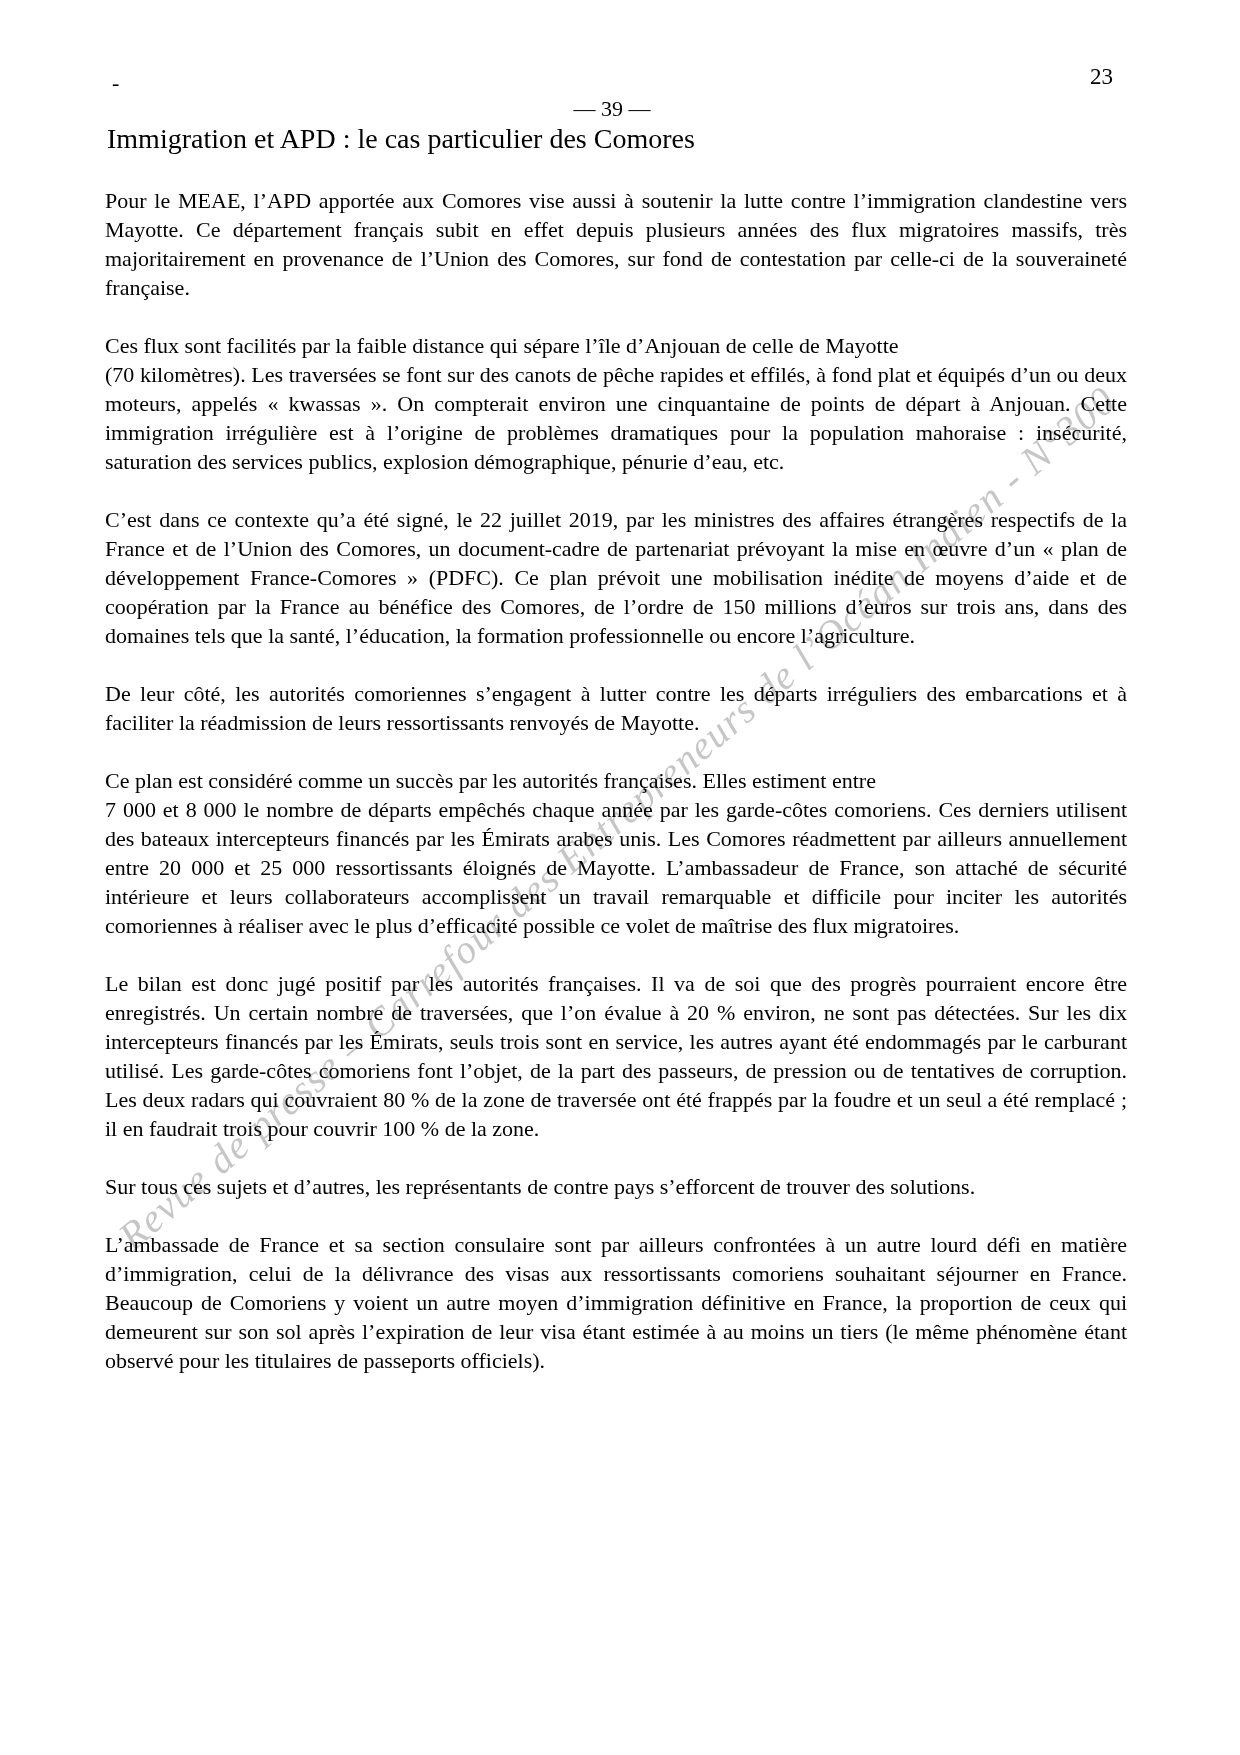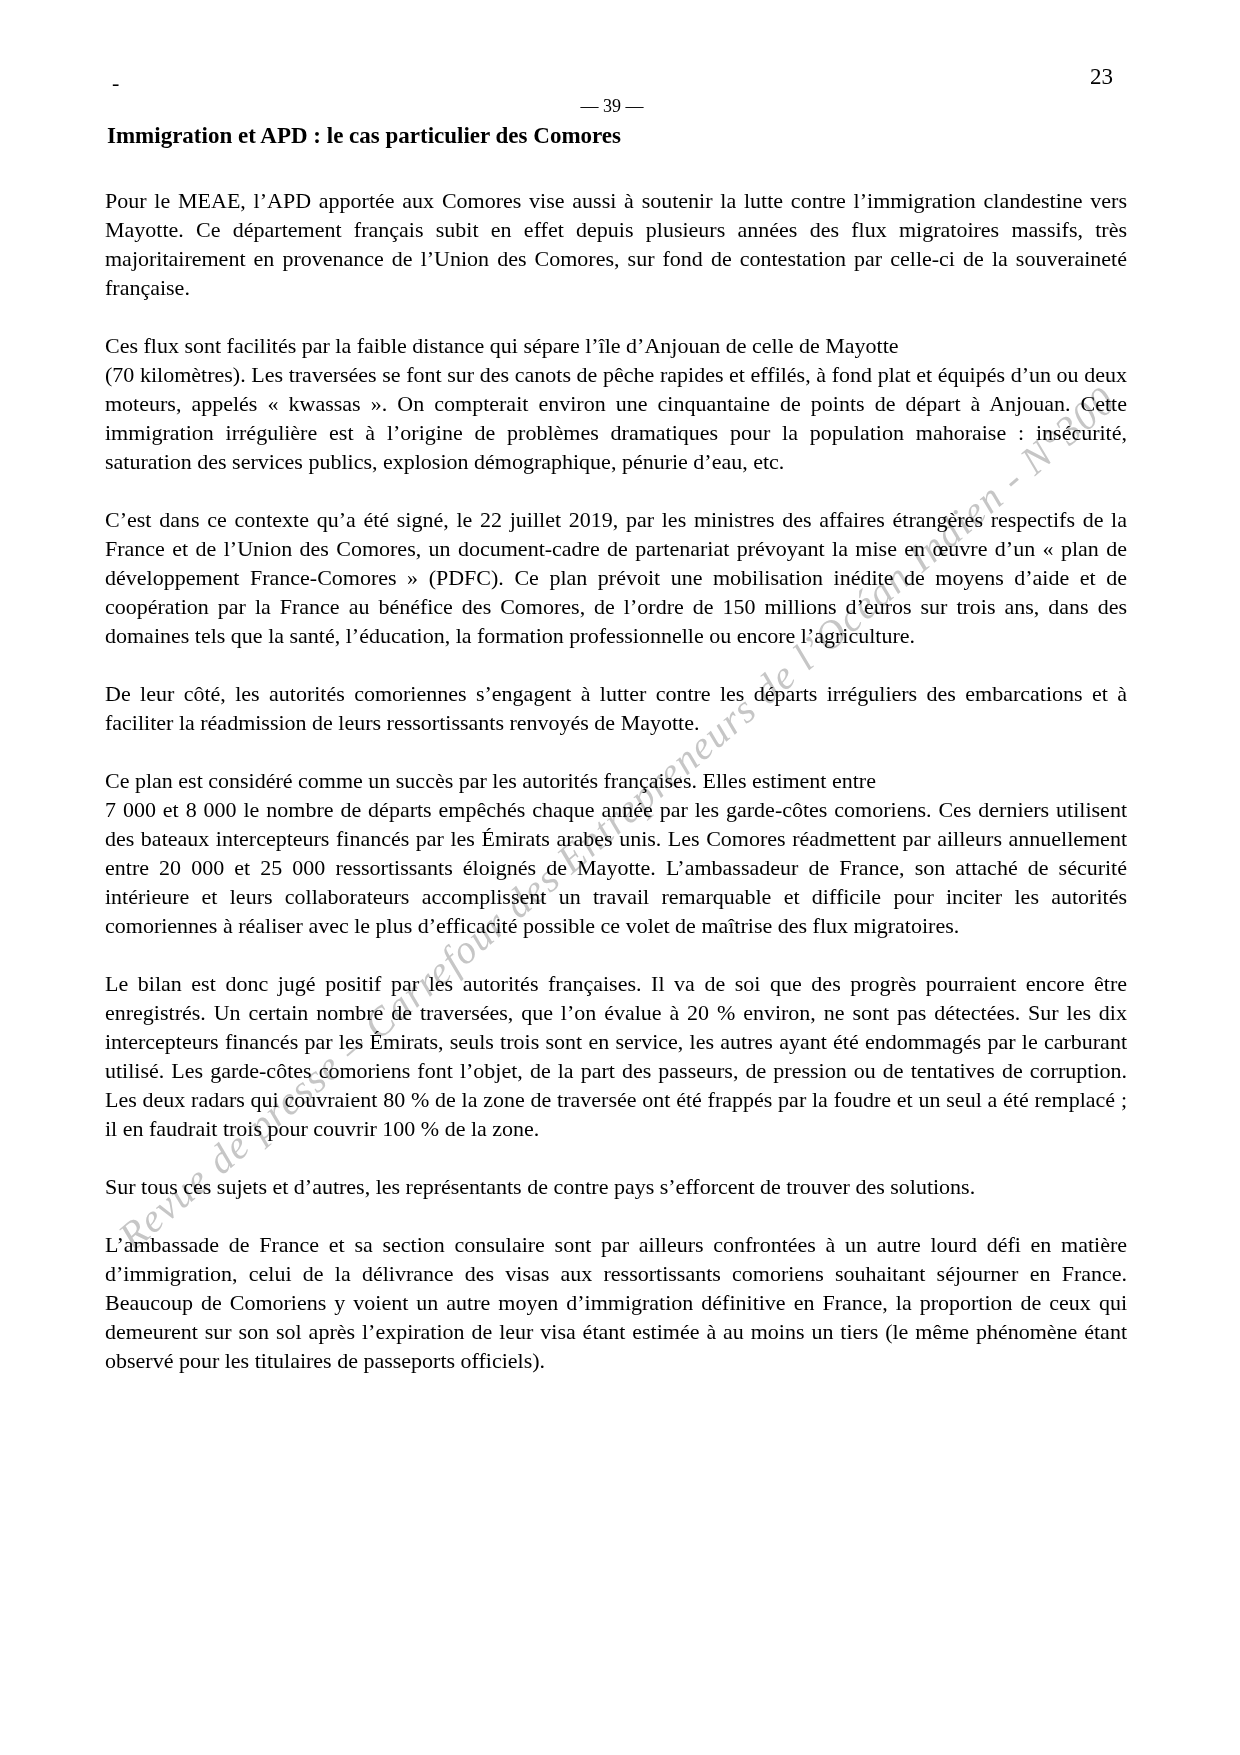--- a/index.html
+++ b/index.html
@@ -40,30 +40,30 @@
     top: 64px;
     font-size: 23px;
     z-index: 1;
   }
   .folio {
     position: absolute;
     left: 0;
     top: 96px;
     width: 1224px;
     text-align: center;
-    font-size: 18px;
+    font-size: 22px;
     z-index: 1;
   }
   .title {
     position: absolute;
     left: 107px;
     top: 123px;
     margin: 0;
-    font-size: 23px;
-    font-weight: bold;
+    font-size: 28px;
+    font-weight: normal;
     z-index: 1;
   }
   .content {
     position: absolute;
     left: 105px;
     top: 186px;
     width: 1030px;
     font-size: 22px;
     line-height: 29px;
     z-index: 1;

